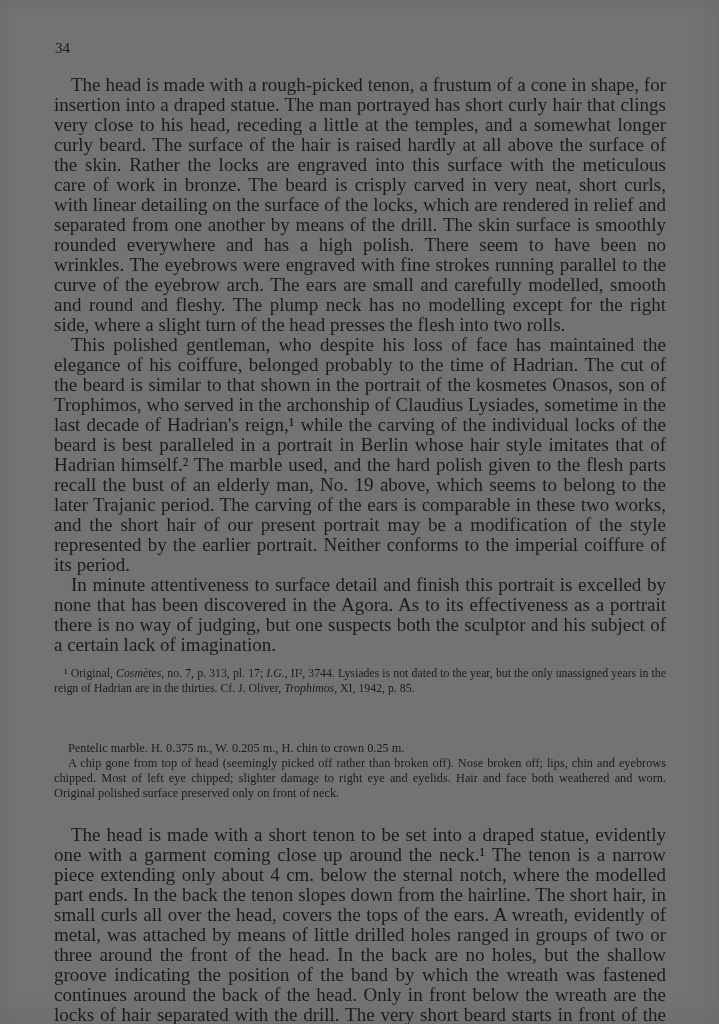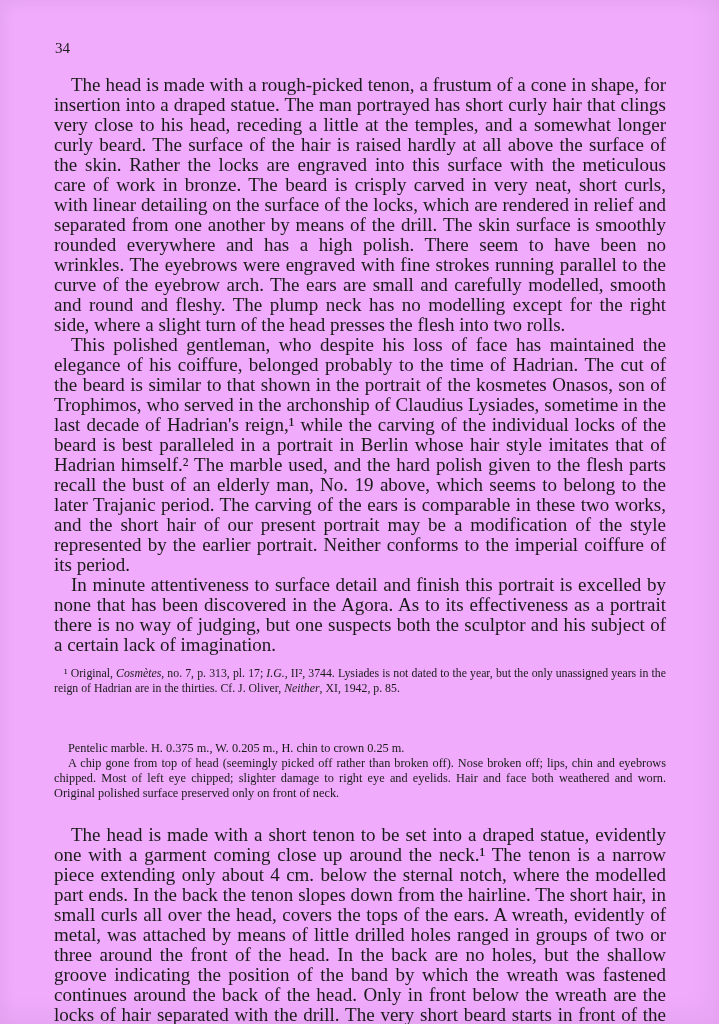--- a/index.html
+++ b/index.html
@@ -1,21 +1,21 @@
 <!DOCTYPE html>
 <html><head>
 <meta charset="utf-8">
 <style>
   * { box-sizing: border-box; margin: 0; padding: 0; }
   html, body { background: #e9e9e6; }
   .page {
     width: 719px;
     height: 1024px;
     margin: 0 auto;
-    background: #f0abfc;
+    background: #737373;
     font-family: "Liberation Serif", "DejaVu Serif", serif;
     color: #1b1b1b;
     padding: 40px 53px 0 54px;
     position: relative;
     box-shadow: inset -8px -10px 26px rgba(0,0,0,0.045), inset 5px 5px 16px rgba(0,0,0,0.03);
   }
   .running-head {
     position: relative;
     height: 19px;
     margin-bottom: 16px;
@@ -82,21 +82,21 @@
     <span class="page-number">34</span>
   </header>
 
   <section class="body-text">
     <p class="para">The head is made with a rough-picked tenon, a frustum of a cone in shape, for insertion into a draped statue. The man portrayed has short curly hair that clings very close to his head, receding a little at the temples, and a somewhat longer curly beard. The surface of the hair is raised hardly at all above the surface of the skin. Rather the locks are engraved into this surface with the meticulous care of work in bronze. The beard is crisply carved in very neat, short curls, with linear detailing on the surface of the locks, which are rendered in relief and separated from one another by means of the drill. The skin surface is smoothly rounded everywhere and has a high polish. There seem to have been no wrinkles. The eyebrows were engraved with fine strokes running parallel to the curve of the eyebrow arch. The ears are small and carefully modelled, smooth and round and fleshy. The plump neck has no modelling except for the right side, where a slight turn of the head presses the flesh into two rolls.</p>
     <p class="para">This polished gentleman, who despite his loss of face has maintained the elegance of his coiffure, belonged probably to the time of Hadrian. The cut of the beard is similar to that shown in the portrait of the kosmetes Onasos, son of Trophimos, who served in the archonship of Claudius Lysiades, sometime in the last decade of Hadrian's reign,¹ while the carving of the individual locks of the beard is best paralleled in a portrait in Berlin whose hair style imitates that of Hadrian himself.² The marble used, and the hard polish given to the flesh parts recall the bust of an elderly man, No. 19 above, which seems to belong to the later Trajanic period. The carving of the ears is comparable in these two works, and the short hair of our present portrait may be a modification of the style represented by the earlier portrait. Neither conforms to the imperial coiffure of its period.</p>
     <p class="para">In minute attentiveness to surface detail and finish this portrait is excelled by none that has been discovered in the Agora. As to its effectiveness as a portrait there is no way of judging, but one suspects both the sculptor and his subject of a certain lack of imagination.</p>
   </section>
 
   <section class="footnotes">
-    <p class="footnote"><span>¹ Original, </span><i>Cosmètes</i><span>, no. 7, p. 313, pl. 17; </span><i>I.G.</i><span>, II², 3744. Lysiades is not dated to the year, but the only unassigned years in the reign of Hadrian are in the thirties. Cf. J. Oliver, </span><i>Neither</i><span>, XI, 1942, p. 85.</span></p>
+    <p class="footnote"><span>¹ Original, </span><i>Cosmètes</i><span>, no. 7, p. 313, pl. 17; </span><i>I.G.</i><span>, II², 3744. Lysiades is not dated to the year, but the only unassigned years in the reign of Hadrian are in the thirties. Cf. J. Oliver, </span><i>Trophimos</i><span>, XI, 1942, p. 85.</span></p>
   </section>
 
   <section class="catalog-entry">
 
     <div class="entry-details">
       <p class="detail">Pentelic marble. H. 0.375 m., W. 0.205 m., H. chin to crown 0.25 m.</p>
       <p class="detail">A chip gone from top of head (seemingly picked off rather than broken off). Nose broken off; lips, chin and eyebrows chipped. Most of left eye chipped; slighter damage to right eye and eyelids. Hair and face both weathered and worn. Original polished surface preserved only on front of neck.</p>
     </div>
 
     <p class="para entry-para">The head is made with a short tenon to be set into a draped statue, evidently one with a garment coming close up around the neck.¹ The tenon is a narrow piece extending only about 4 cm. below the sternal notch, where the modelled part ends. In the back the tenon slopes down from the hairline. The short hair, in small curls all over the head, covers the tops of the ears. A wreath, evidently of metal, was attached by means of little drilled holes ranged in groups of two or three around the front of the head. In the back are no holes, but the shallow groove indicating the position of the band by which the wreath was fastened continues around the back of the head. Only in front below the wreath are the locks of hair separated with the drill. The very short beard starts in front of the ears and covers the sides of the cheeks and the chin,</p>

